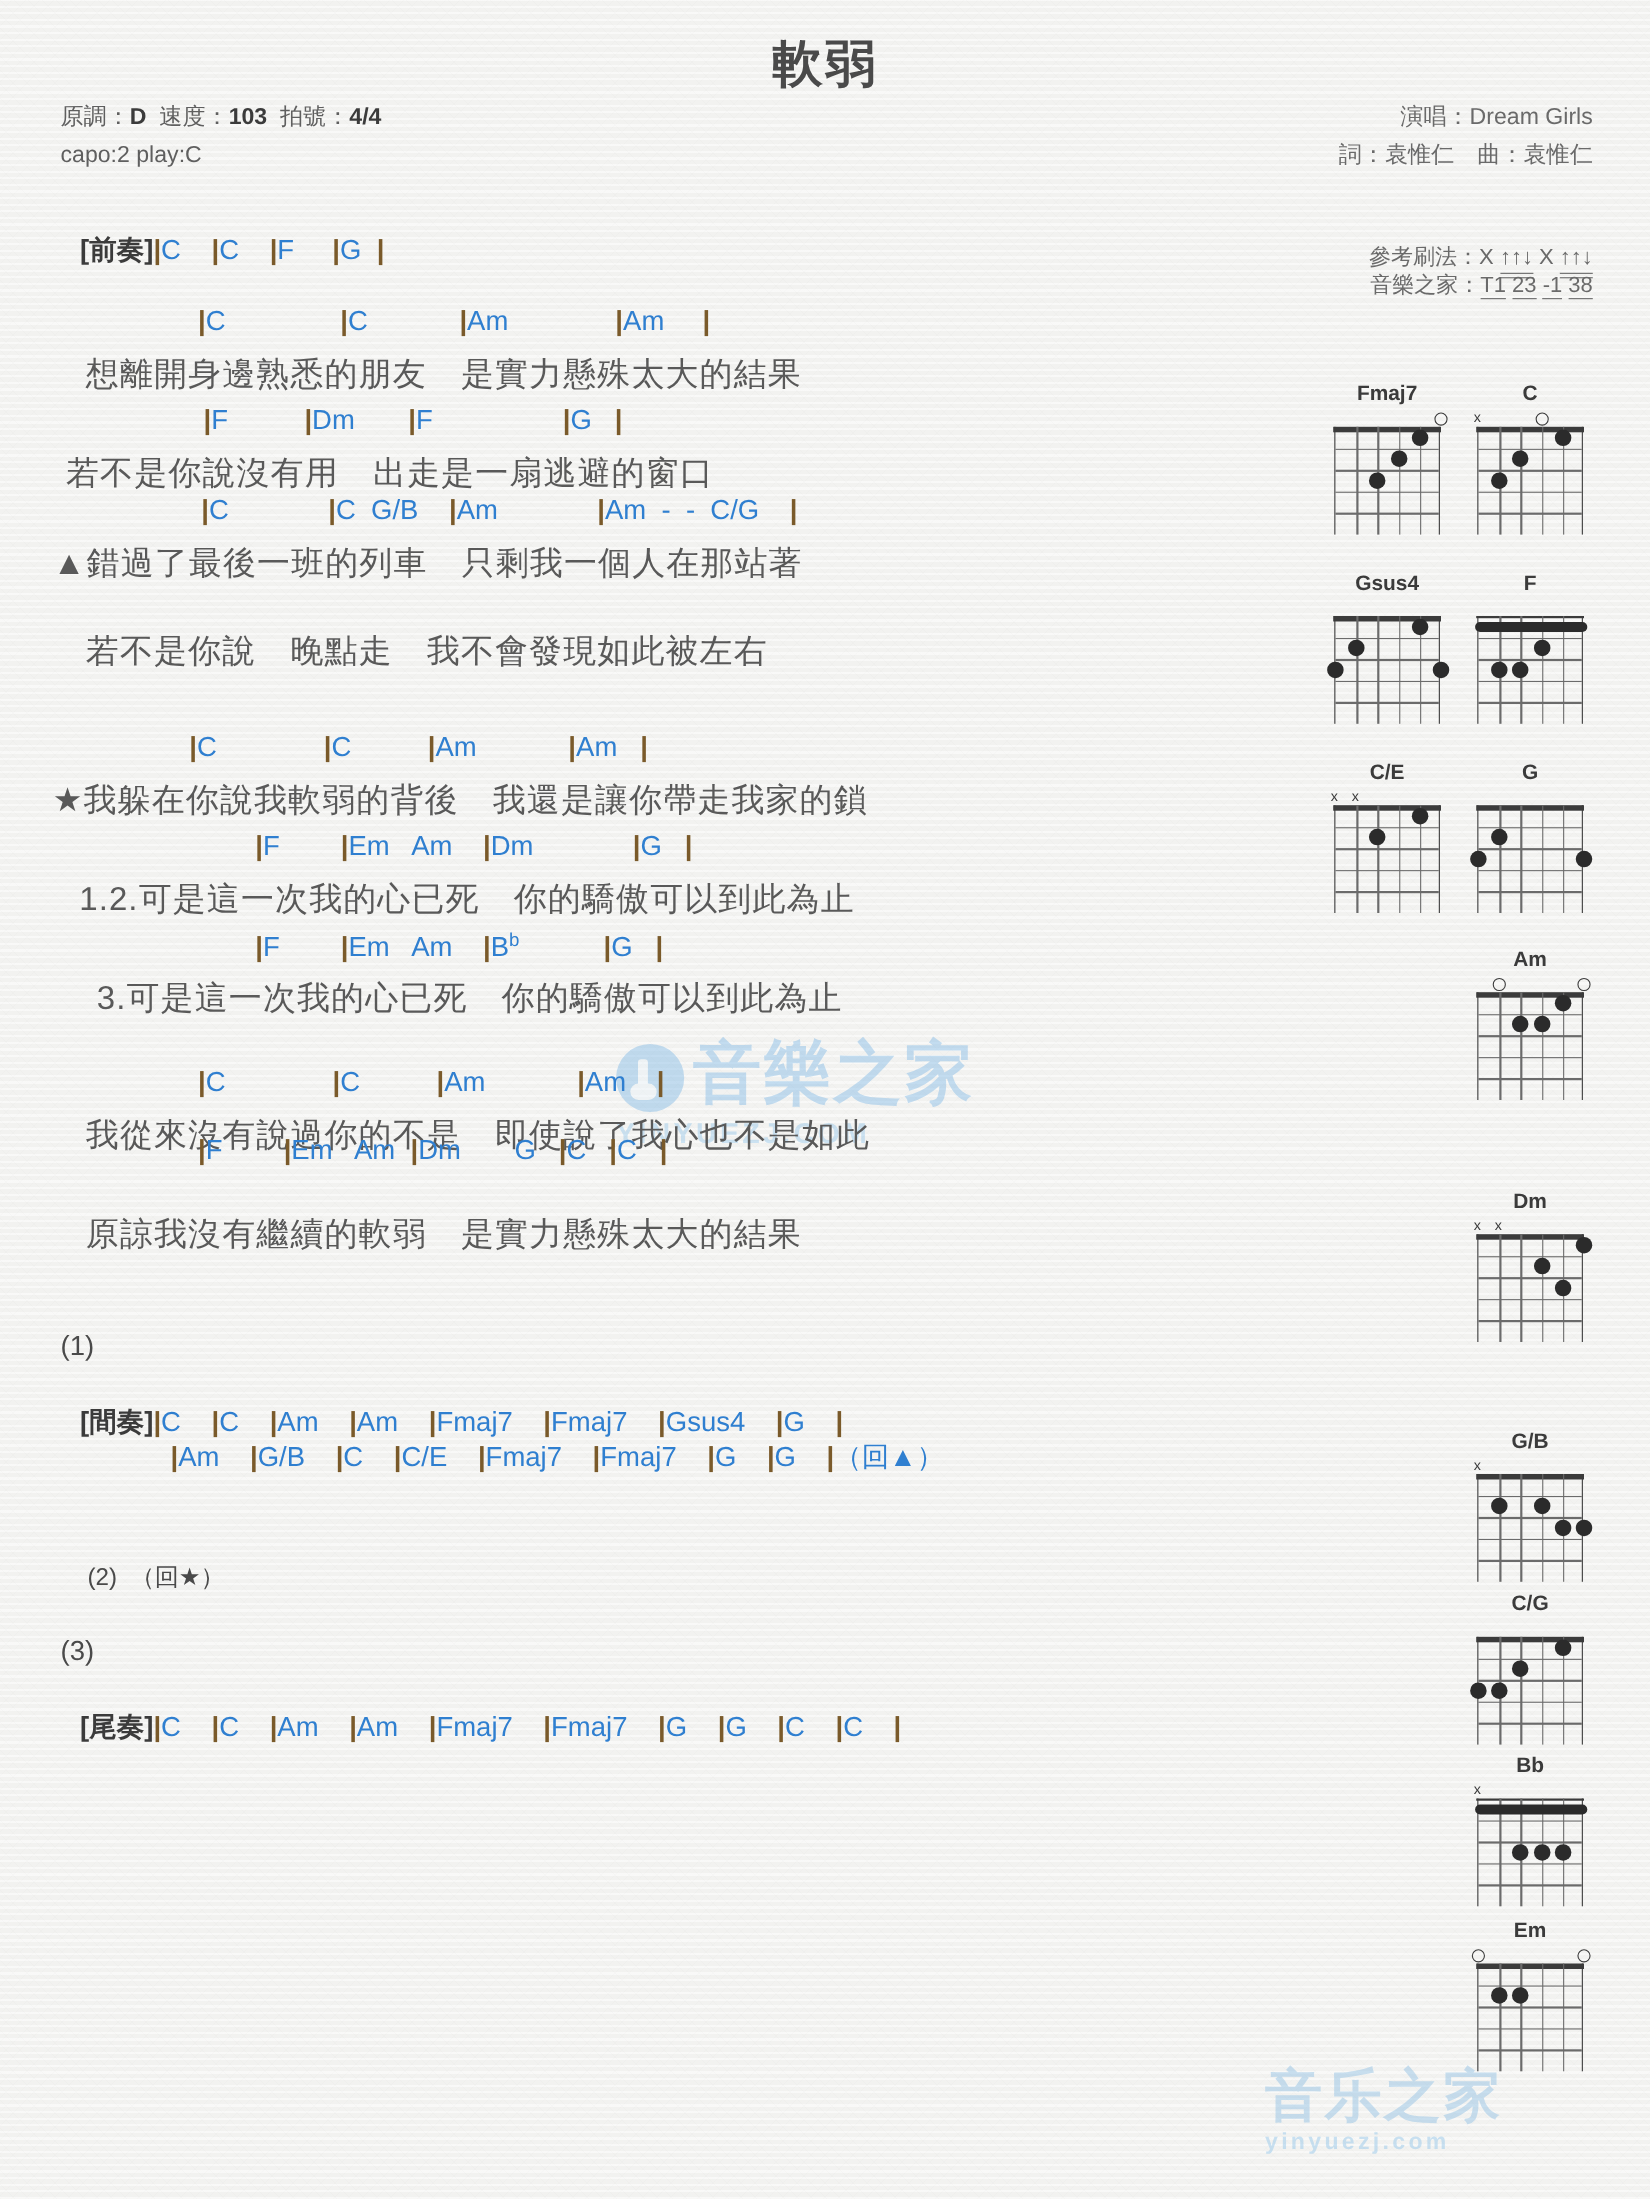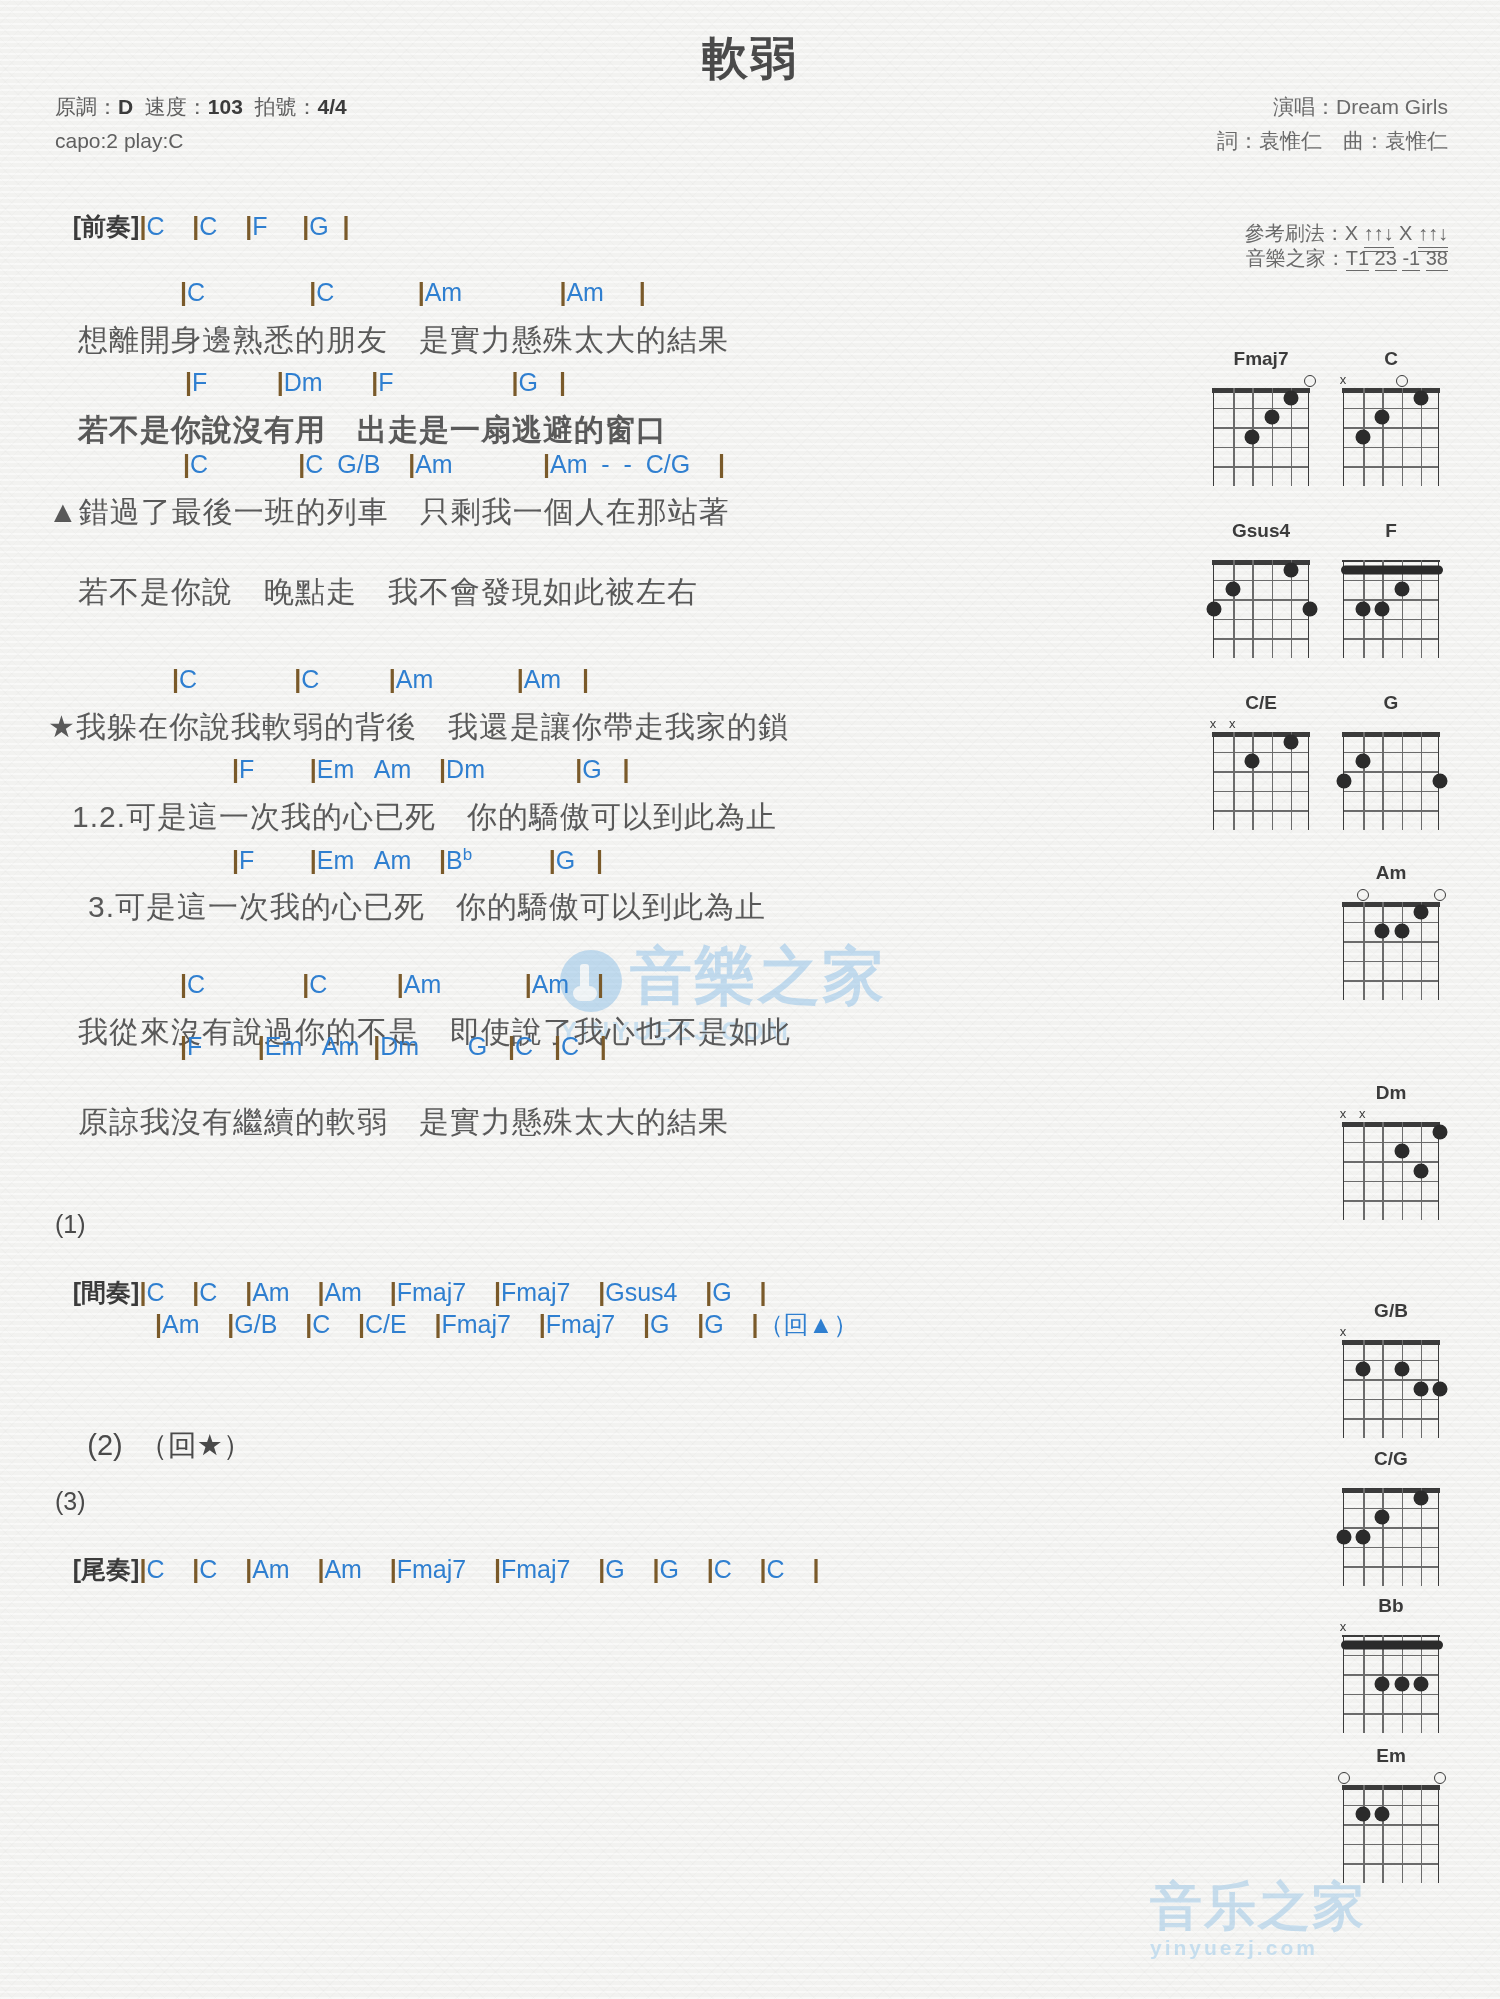--- a/index.html
+++ b/index.html
@@ -179,21 +179,21 @@
     <span>音樂之家：</span><span><span class="uline">T1</span> <span class="uline">23</span> <span class="uline">-1</span> <span class="uline">38</span></span>
   </div>
 
   <div class="inline-row" style="left:55px;top:192px;">
     <span class="sec-label">[前奏]</span><span class="chordline"><span class="bar">|</span>C    <span class="bar">|</span>C    <span class="bar">|</span>F     <span class="bar">|</span>G  <span class="bar">|</span></span>
   </div>
 
   <div class="inline-row chordline" style="left:180px;top:278px;"><span class="bar">|</span>C               <span class="bar">|</span>C            <span class="bar">|</span>Am              <span class="bar">|</span>Am     <span class="bar">|</span></div>
   <div class="inline-row lyricline" style="left:78px;top:320px;">想離開身邊熟悉的朋友　是實力懸殊太大的結果</div>
   <div class="inline-row chordline" style="left:185px;top:368px;"><span class="bar">|</span>F          <span class="bar">|</span>Dm       <span class="bar">|</span>F                 <span class="bar">|</span>G   <span class="bar">|</span></div>
-  <div class="inline-row lyricline" style="left:78px;top:410px;font-weight:bold;">若不是你說沒有用　出走是一扇逃避的窗口</div>
+  <div class="inline-row lyricline" style="left:60px;top:410px;">若不是你說沒有用　出走是一扇逃避的窗口</div>
 
   <div class="inline-row lyricline" style="left:48px;top:492px;">▲錯過了最後一班的列車　只剩我一個人在那站著</div>
   <div class="inline-row chordline" style="left:183px;top:450px;"><span class="bar">|</span>C             <span class="bar">|</span>C  G/B    <span class="bar">|</span>Am             <span class="bar">|</span>Am  -  -  C/G    <span class="bar">|</span></div>
   <div class="inline-row lyricline" style="left:78px;top:572px;">若不是你說　晚點走　我不會發現如此被左右</div>
 
   <div class="inline-row chordline" style="left:172px;top:665px;"><span class="bar">|</span>C              <span class="bar">|</span>C          <span class="bar">|</span>Am            <span class="bar">|</span>Am   <span class="bar">|</span></div>
   <div class="inline-row lyricline" style="left:48px;top:707px;">★我躲在你說我軟弱的背後　我還是讓你帶走我家的鎖</div>
   <div class="inline-row chordline" style="left:232px;top:755px;"><span class="bar">|</span>F        <span class="bar">|</span>Em   Am    <span class="bar">|</span>Dm             <span class="bar">|</span>G   <span class="bar">|</span></div>
   <div class="inline-row lyricline" style="left:72px;top:797px;">1.2.可是這一次我的心已死　你的驕傲可以到此為止</div>
   <div class="inline-row chordline" style="left:232px;top:845px;"><span class="bar">|</span>F        <span class="bar">|</span>Em   Am    <span class="bar">|</span>B<span class="flat">b</span>           <span class="bar">|</span>G   <span class="bar">|</span></div>
@@ -204,21 +204,21 @@
   <div class="inline-row chordline" style="left:180px;top:1032px;"><span class="bar">|</span>F        <span class="bar">|</span>Em   Am  <span class="bar">|</span>Dm       G   <span class="bar">|</span>C   <span class="bar">|</span>C   <span class="bar">|</span></div>
   <div class="inline-row lyricline" style="left:78px;top:1102px;">原諒我沒有繼續的軟弱　是實力懸殊太大的結果</div>
 
   <div class="inline-row" style="left:55px;top:1210px;font-size:25px;color:#4a4a4a;">(1)</div>
 
   <div class="inline-row" style="left:55px;top:1258px;">
     <span class="sec-label">[間奏]</span><span class="chordline"><span class="bar">|</span>C    <span class="bar">|</span>C    <span class="bar">|</span>Am    <span class="bar">|</span>Am    <span class="bar">|</span>Fmaj7    <span class="bar">|</span>Fmaj7    <span class="bar">|</span>Gsus4    <span class="bar">|</span>G    <span class="bar">|</span></span>
   </div>
   <div class="inline-row chordline" style="left:155px;top:1308px;"><span class="bar">|</span>Am    <span class="bar">|</span>G/B    <span class="bar">|</span>C    <span class="bar">|</span>C/E    <span class="bar">|</span>Fmaj7    <span class="bar">|</span>Fmaj7    <span class="bar">|</span>G    <span class="bar">|</span>G    <span class="bar">|</span>（回▲）</div>
 
-  <div class="inline-row" style="left:55px;top:1393px;font-size:29px;color:#4a4a4a;">
+  <div class="inline-row" style="left:55px;top:1393px;font-size:22px;color:#4a4a4a;">
     <span>(2)</span>&nbsp;&nbsp;<span>（回★）</span>
   </div>
 
   <div class="inline-row" style="left:55px;top:1487px;font-size:25px;color:#4a4a4a;">(3)</div>
   <div class="inline-row" style="left:55px;top:1535px;">
     <span class="sec-label">[尾奏]</span><span class="chordline"><span class="bar">|</span>C    <span class="bar">|</span>C    <span class="bar">|</span>Am    <span class="bar">|</span>Am    <span class="bar">|</span>Fmaj7    <span class="bar">|</span>Fmaj7    <span class="bar">|</span>G    <span class="bar">|</span>G    <span class="bar">|</span>C    <span class="bar">|</span>C    <span class="bar">|</span></span>
   </div>
 
   <div class="diagrams">
     <div class="diagram" style="left:45px;top:348px;">

